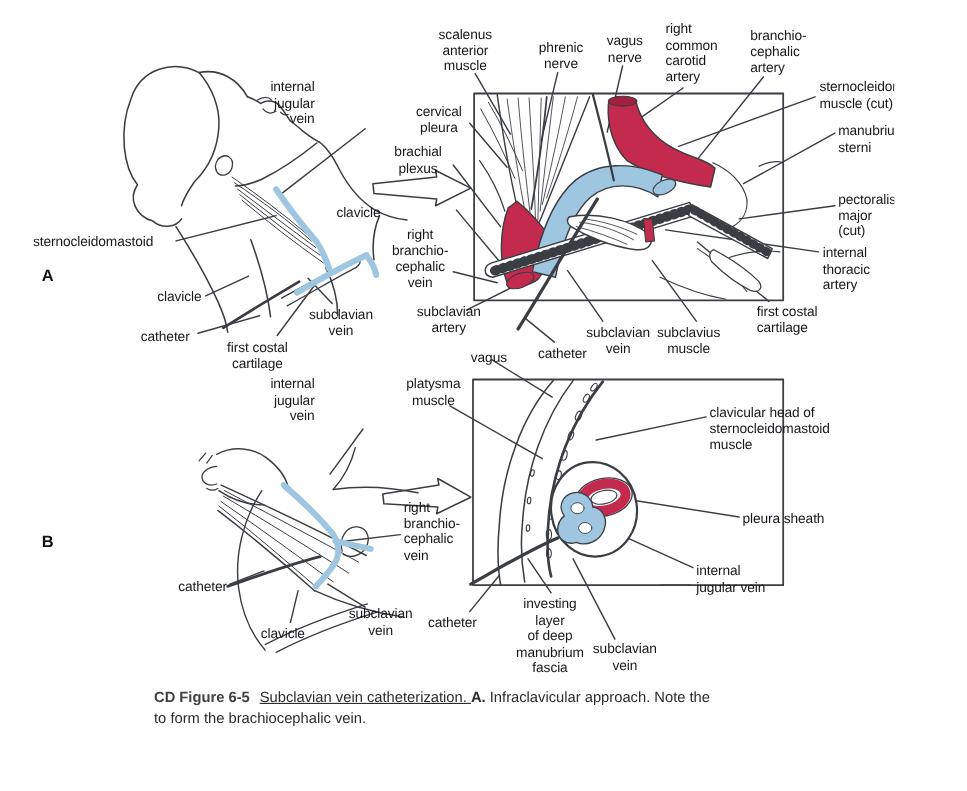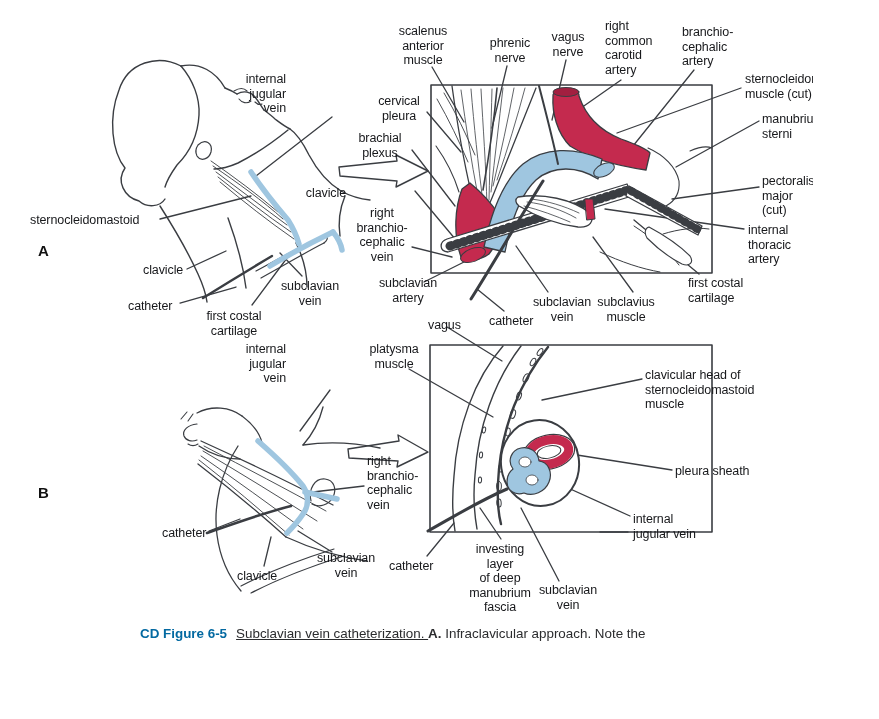--- a/index.html
+++ b/index.html
@@ -6,21 +6,21 @@
   .stage{position:relative;width:785px;height:719px;background:#ffffff;overflow:hidden;
          font-family:"Liberation Sans",sans-serif;padding-left:28px;}
   .art{position:absolute;left:0;top:0;width:879px;height:719px;}
   .lbl{position:absolute;font-size:12.5px;line-height:1.16;color:#17181b;
        white-space:pre-line;letter-spacing:-0.1px;}
   .al-c{transform:translateX(-50%);text-align:center;}
   .al-r{text-align:right;}
   .marker{position:absolute;font-size:15px;font-weight:700;color:#111;}
   .caption{position:absolute;left:140px;top:625px;width:640px;font-size:13.4px;
            line-height:18.6px;color:#2b2c2e;}
-  .cap-fig{color:#0369a1;font-weight:700;}
+  .cap-fig{color:#404040;font-weight:700;}
   .cap-gap{margin-left:9px;text-decoration:underline;}
   .cap-b{font-weight:700;}
 </style>
 </head>
 <body>
 
 <div class="stage">
 
 <svg class="art" viewBox="0 0 879 719" fill="none" stroke-linecap="round" stroke-linejoin="round">
 
@@ -325,15 +325,16 @@
 sternocleidomastoid
 muscle</div>
 <div class="lbl" style="left:675px;top:464px">pleura sheath</div>
 <div class="lbl" style="left:633px;top:512px">internal
 jugular vein</div>
 
 <div class="caption">
   <div>
     <span class="cap-fig">CD Figure 6-5</span><span class="cap-gap">Subclavian vein catheterization. </span><span class="cap-b">A.</span><span> Infraclavicular approach. Note the</span>
   </div>
+  <div>to form the brachiocephalic vein.</div>
 </div>
 
 </div>
 
 </body></html>

